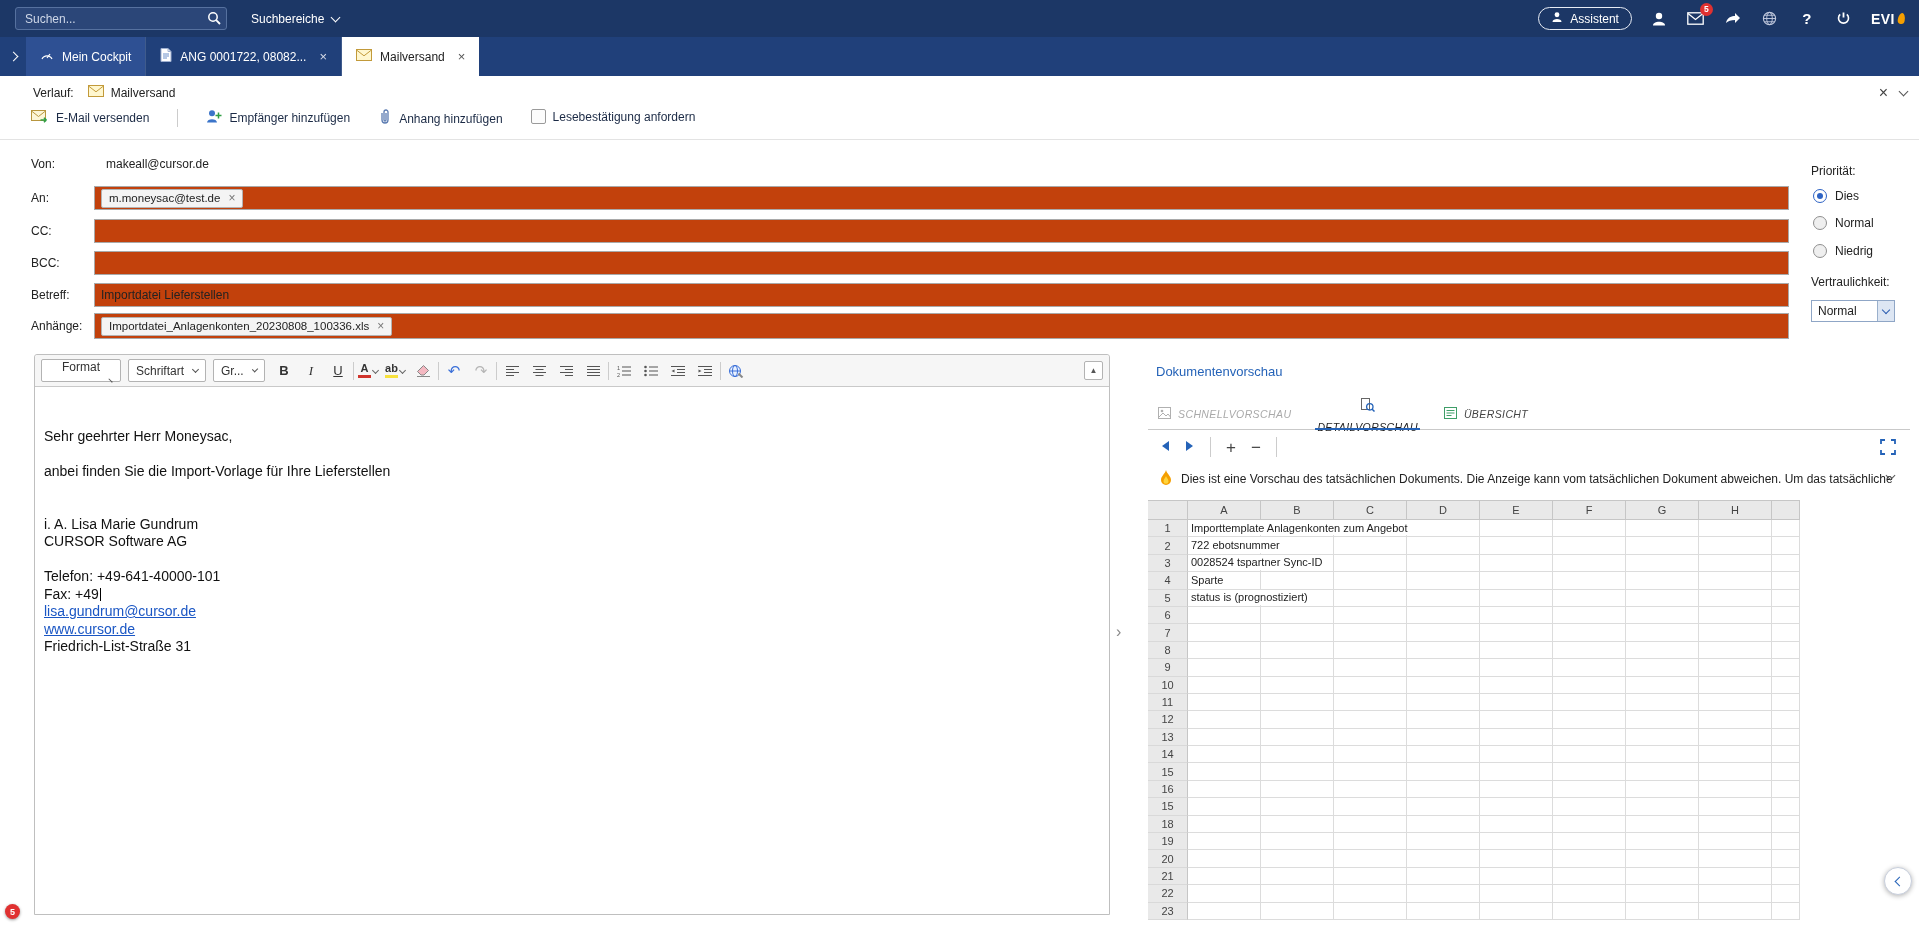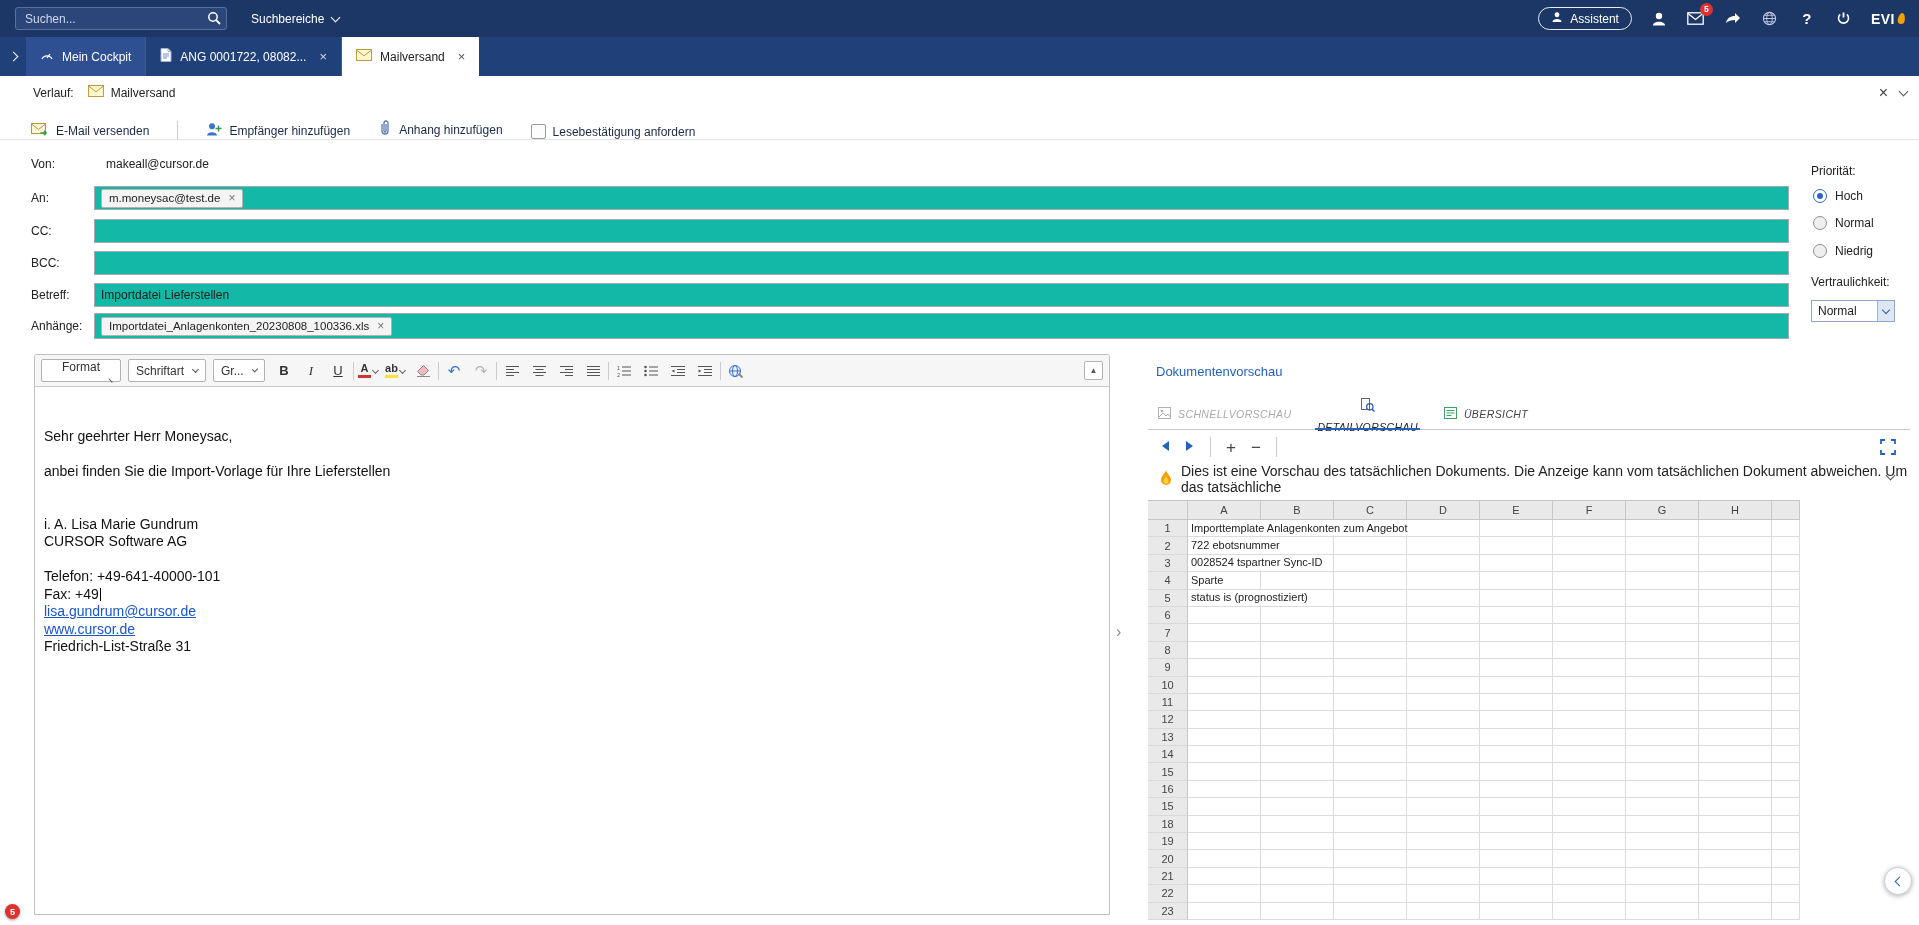--- a/index.html
+++ b/index.html
@@ -35,29 +35,29 @@
   .tab-close{color:#d7dce8;font-size:13px;margin-left:5px;}
   .tab-active{background:#fff;color:#222;}
   .tab-active .tab-close{color:#555;}
 
   
   .main{position:absolute;top:76px;left:0;right:0;bottom:0;background:#fff;}
   .history-row{position:absolute;top:0;left:0;right:0;height:33px;display:flex;align-items:center;padding-left:33px;}
   .history-item{display:flex;align-items:center;gap:7px;margin-left:14px;}
   .history-actions{position:absolute;right:12px;top:0;height:33px;display:flex;align-items:center;gap:12px;color:#444;}
   .hist-close{font-size:16px;line-height:1;}
-  .action-toolbar{position:absolute;top:33px;left:0;right:0;height:31px;display:flex;align-items:flex-end;gap:28px;padding-left:31px;border-bottom:1px solid #e3e3e3;}
+  .action-toolbar{position:absolute;top:33px;left:0;right:0;height:31px;display:flex;align-items:flex-start;gap:28px;padding-left:31px;border-bottom:1px solid #e3e3e3;}
   .act{display:flex;align-items:center;gap:7px;color:#1b2a45;}
   .vsep{width:1px;height:18px;background:#ccc;}
   .checkbox{width:15px;height:15px;border:1px solid #9a9a9a;background:#fcfcfc;border-radius:2px;}
 
   
   .flabel{position:absolute;left:31px;}
   .fvalue{position:absolute;left:106px;}
-  .finput{position:absolute;left:94px;width:1695px;height:24px;border:1px solid #a9a9a9;background:#14b8a6;display:flex;align-items:center;padding:0 6px;gap:6px;}
+  .finput{position:absolute;left:94px;width:1695px;height:24px;border:1px solid #a9a9a9;background:#c2410c;display:flex;align-items:center;padding:0 6px;gap:6px;}
   .chip{display:inline-flex;align-items:center;gap:8px;border:1px solid #b3b3b3;background:#f4f4f4;border-radius:2px;padding:0 7px;font-size:11.5px;height:19px;}
   .chip-x{color:#777;font-size:12px;line-height:1;}
   .rowline{position:absolute;left:0;right:14px;height:24px;display:flex;align-items:center;text-decoration:underline;}
 
   
   .opt-label{position:absolute;left:1811px;}
   .radio-row{position:absolute;left:1813px;display:flex;align-items:center;gap:8px;height:20px;}
   .radio{width:14px;height:14px;border-radius:50%;border:1px solid #8f8f8f;background:#fff;position:relative;}
   .radio.sel{border-color:#2e63c4;}
   .radio.sel::after{content:"";position:absolute;left:3px;top:3px;width:6px;height:6px;border-radius:50%;background:#2e63c4;}
@@ -95,21 +95,21 @@
   .pv-tab{display:flex;align-items:center;gap:7px;font-size:10.5px;letter-spacing:.4px;height:100%;position:relative;}
   .pv-tab.disabled{color:#a9a9a9;}
   .pv-tab.active{color:#222;flex-direction:column;}
   .pv-tab.active::after{content:"";position:absolute;left:-2px;right:-2px;bottom:-1px;height:2px;background:#2563b8;}
   .pv-tab.normal{color:#444;}
   .pv-nav{position:absolute;left:0;right:0;top:80px;height:30px;display:flex;align-items:center;gap:15px;padding-left:12px;}
   .pv-nav .vsep{height:20px;}
   .pv-zoom{font-size:17px;color:#444;line-height:1;}
   .pv-expand{position:absolute;right:14px;top:7px;}
   .pv-warning{position:absolute;left:0;right:0;top:113px;height:28px;display:flex;align-items:center;gap:9px;padding-left:12px;}
-  .pv-warning-text{font-size:14px;}
+  .pv-warning-text{font-size:12px;text-align:right;}
   .pv-warn-chev{position:absolute;right:16px;top:10px;}
   .pv-sheet{position:absolute;left:0;right:0;top:148px;bottom:0;overflow:hidden;font-size:11px;}
   .sh-row{display:flex;height:17.4px;}
   .sh-head{height:20px;}
   .sh-corner{width:40px;background:#e9e9e9;border:1px solid #c6c6c6;border-left:none;}
   .sh-colhead{width:73px;background:#e9e9e9;border-right:1px solid #c6c6c6;border-top:1px solid #c6c6c6;border-bottom:1px solid #c6c6c6;display:flex;align-items:center;justify-content:center;color:#444;}
   .sh-rownum{width:40px;background:#e9e9e9;border-right:1px solid #c6c6c6;border-bottom:1px solid #d9d9d9;display:flex;align-items:center;justify-content:center;color:#444;}
   .sh-cell{width:73px;border-right:1px solid #dcdcdc;border-bottom:1px solid #dcdcdc;position:relative;background:#fff;}
   .sh-part{width:28px;}
   .sh-overflow{position:absolute;left:0;top:0;height:calc(100% - 1px);display:flex;align-items:center;padding-left:3px;white-space:nowrap;background:#fff;z-index:2;color:#222;}
@@ -315,21 +315,21 @@
       <span class="chip">
         <span>Importdatei_Anlagenkonten_20230808_100336.xls</span>
         <span class="chip-x">×</span>
       </span>
     </div>
   </div>
 
   <span class="opt-label" style="top:88px;">Priorität:</span>
   <div class="radio-row" style="top:110px;">
     <span class="radio sel"></span>
-    <span>Hoch</span>
+    <span>Dies</span>
   </div>
   <div class="radio-row" style="top:137px;">
     <span class="radio unsel"></span>
     <span>Normal</span>
   </div>
   <div class="radio-row" style="top:165px;">
     <span class="radio unsel"></span>
     <span>Niedrig</span>
   </div>
   <span class="opt-label" style="top:199px;">Vertraulichkeit:</span>

